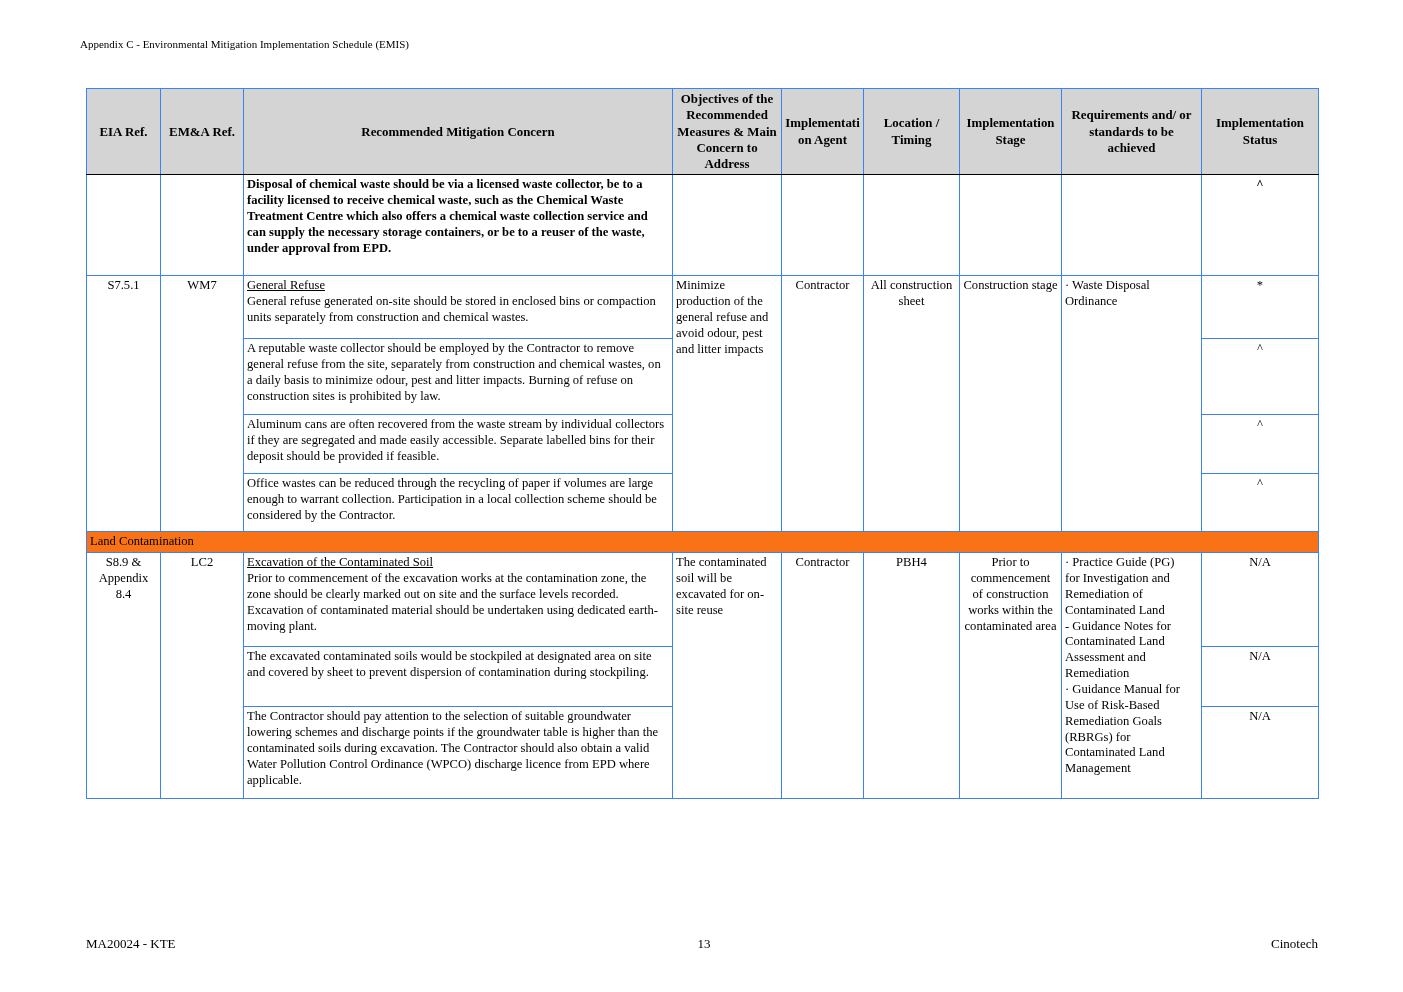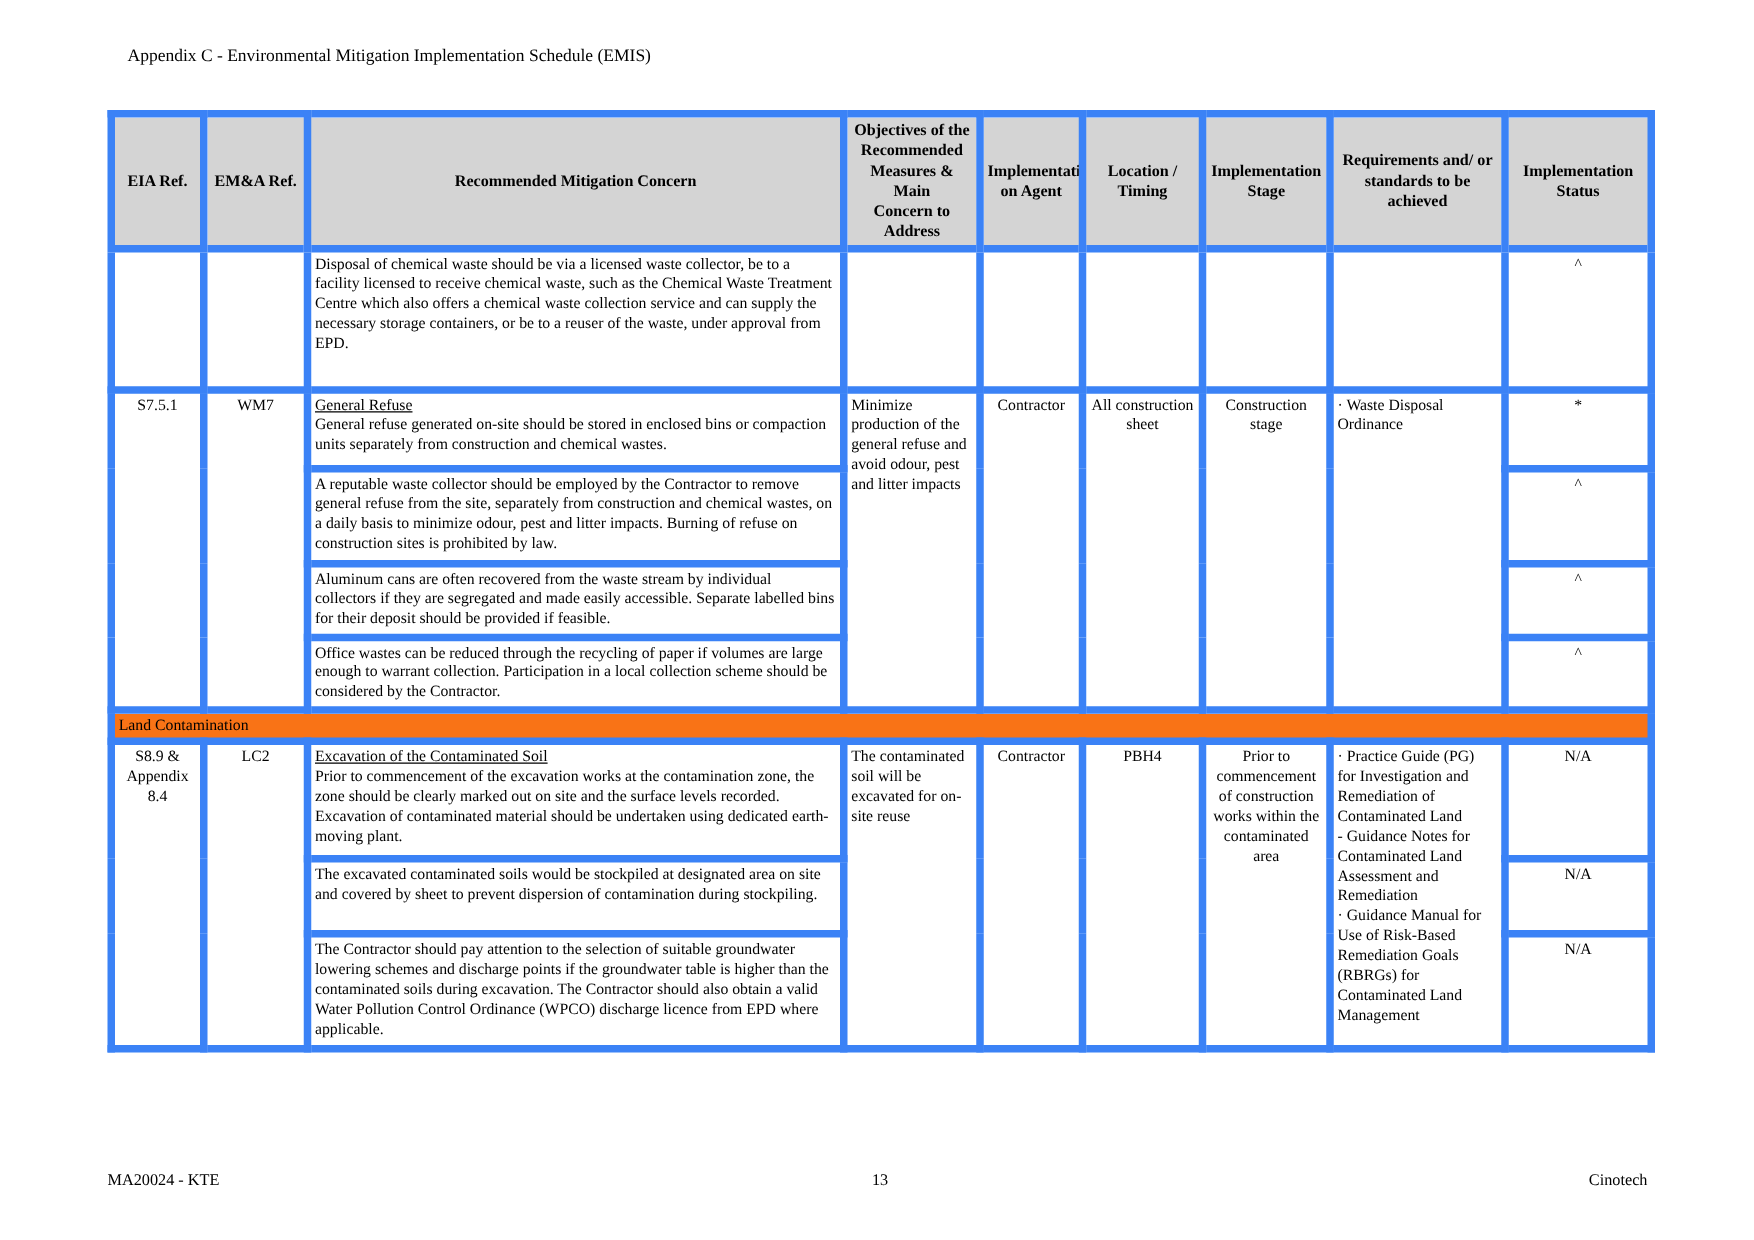--- a/index.html
+++ b/index.html
@@ -4,50 +4,50 @@
 <style>
   * { margin: 0; padding: 0; box-sizing: border-box; }
   html, body { background: #ffffff; }
   body {
     width: 1403px; height: 992px;
     position: relative;
     font-family: "Liberation Serif", "DejaVu Serif", serif;
     color: #000;
   }
   .page-title {
-    position: absolute; left: 102px; top: 38px;
-    font-size: 14px;
+    position: absolute; left: 80px; top: 38px;
+    font-size: 11px;
   }
   table.emis {
     position: absolute; left: 86px; top: 88px;
     width: 1232px;
     border-collapse: collapse; table-layout: fixed;
     border: 1.5px solid #000;
   }
   table.emis td, table.emis th {
-    border: 6px solid #3b82f6;
+    border: 1px solid #3b82f6;
     vertical-align: top;
     font-size: 12.6px;
     line-height: 1.26;
     padding: 2px 3px;
     overflow: hidden;
   }
   table.emis th {
     background: #d4d4d4;
     font-weight: bold;
     text-align: center;
     vertical-align: middle;
     font-size: 12.9px;
     border-bottom: 1.5px solid #000;
   }
   .pre { white-space: pre-line; }
   .c { text-align: center; margin-top: 40px; }
   .u { text-decoration: underline; }
   tr.r-header { height: 84px; }
-  tr.r0 { height: 113px; }
+  tr.r0 { height: 101px; font-weight: bold; }
   tr.r-wm7-1 { height: 63px; }
   tr.r-wm7-2 { height: 76px; }
   tr.r-wm7-3 { height: 59px; }
   tr.r-wm7-4 { height: 58px; }
   tr.r-section { height: 17px; }
   tr.r-lc2-1 { height: 94px; }
   tr.r-lc2-2 { height: 60px; }
   tr.r-lc2-3 { height: 92px; }
   td.section-bar {
     background: #f97316;

